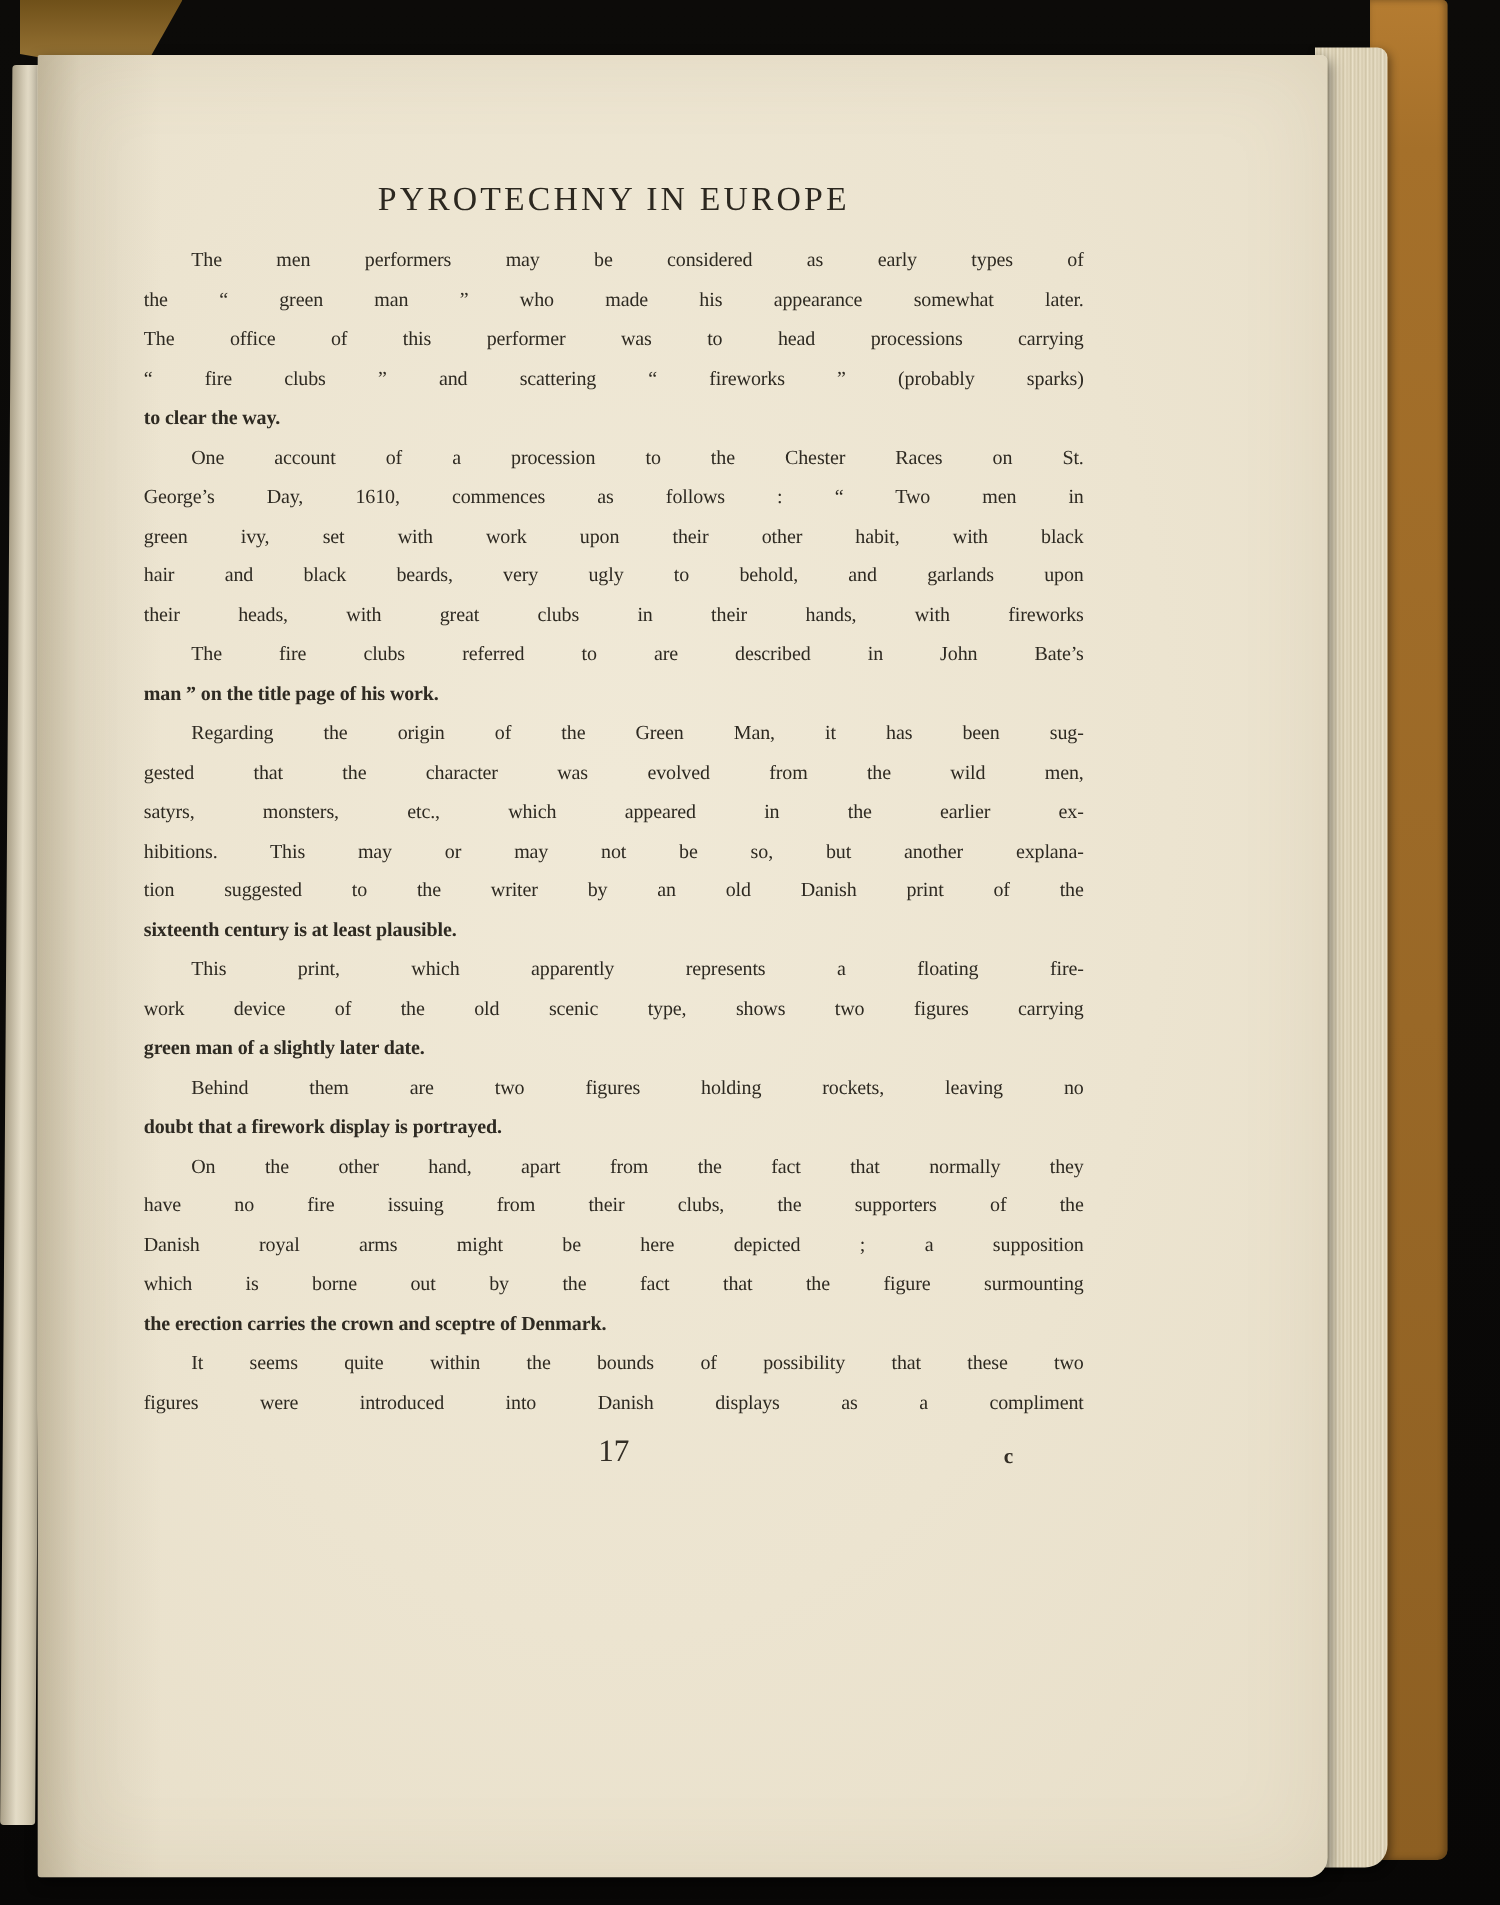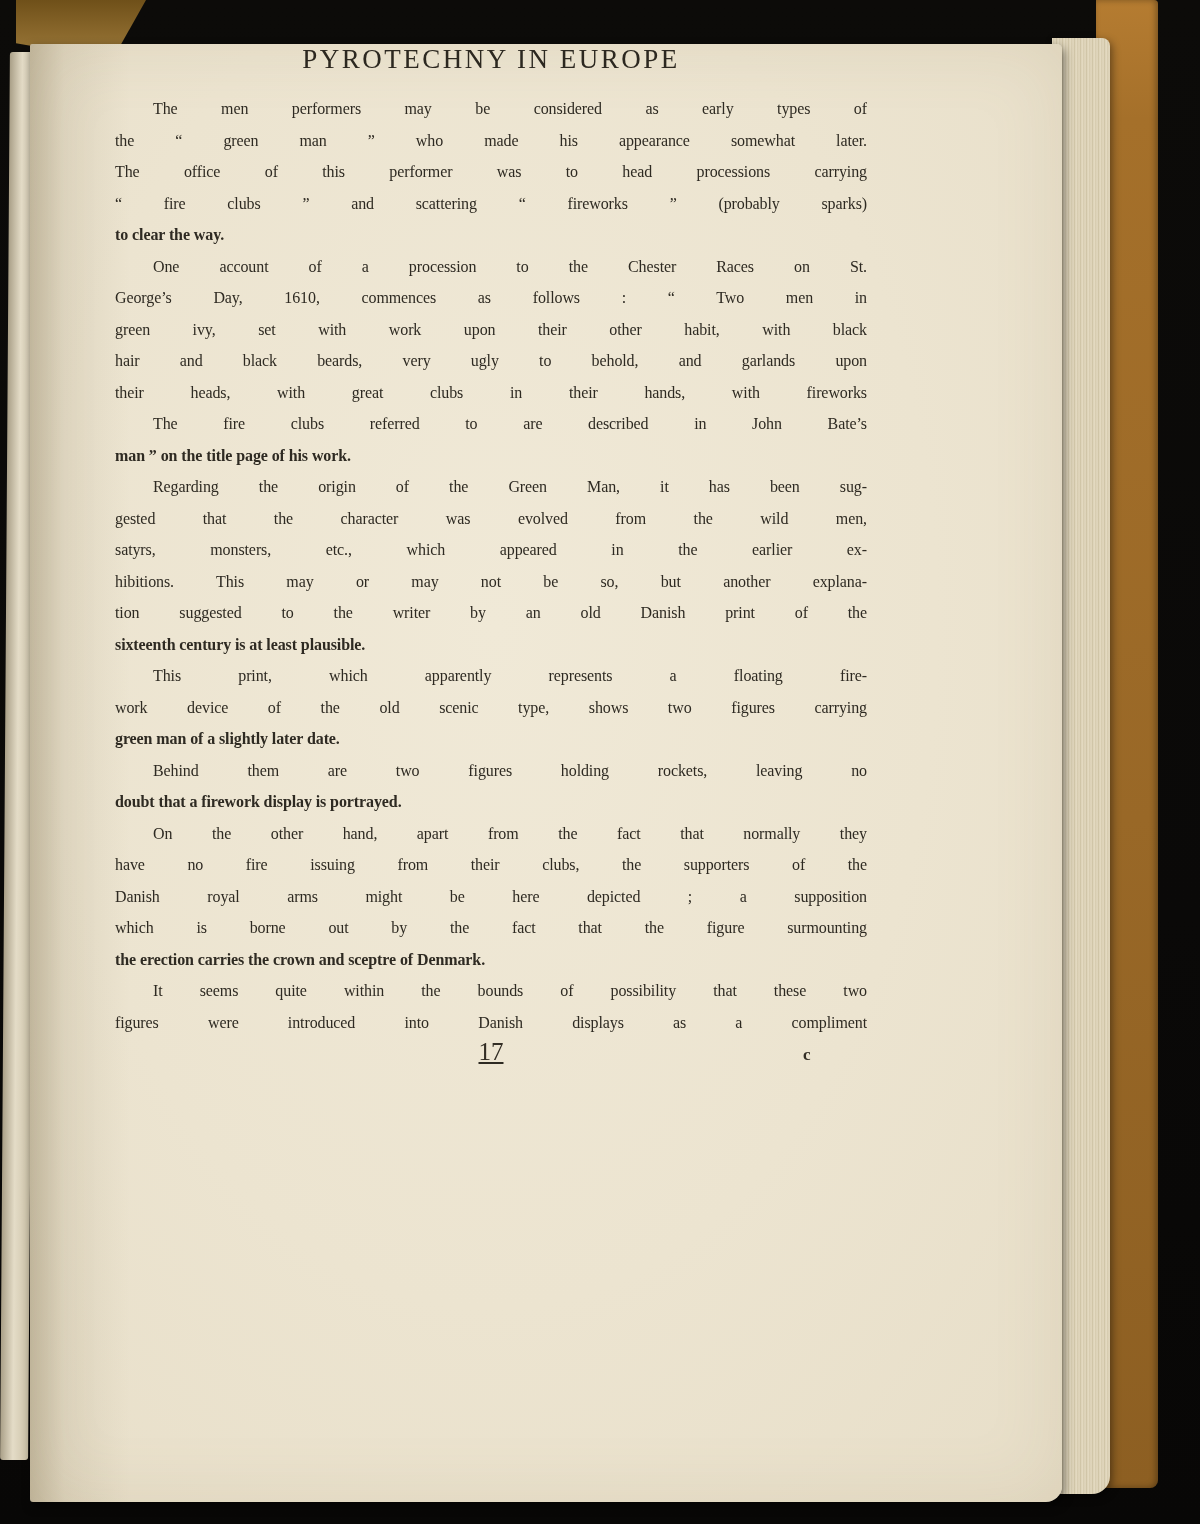--- a/index.html
+++ b/index.html
@@ -76,20 +76,21 @@
       inset 0 0 70px rgba(150,130,85,0.14),
       2px 4px 10px rgba(0,0,0,0.5);
     color: #2e2a22;
   }
   .page-inner {
     margin-left: 85px;
     width: 752px;
   }
   .title {
     margin: 0;
+    padding-top: 100px;
     text-align: center;
     font-size: 27px;
     font-weight: normal;
     letter-spacing: 2.5px;
     color: #2c2820;
   }
   .text-block {
     margin-top: 18px;
     font-size: 16px;
     letter-spacing: -0.1px;
@@ -104,22 +105,22 @@
     content: "";
     display: inline-block;
     width: 100%;
     height: 0;
   }
   .line.indent { text-indent: 38px; }
   .line.last { text-align: left; font-weight: bold; }
   .line.last::after { content: none; }
   .footer {
     position: relative;
+    margin-top: 10px;
     height: 36px;
-    text-decoration: underline;
   }
   .page-number {
     display: block;
     text-align: center;
     font-size: 25px;
     color: #332e25;
   }
   .signature {
     position: absolute;
     left: 688px;

